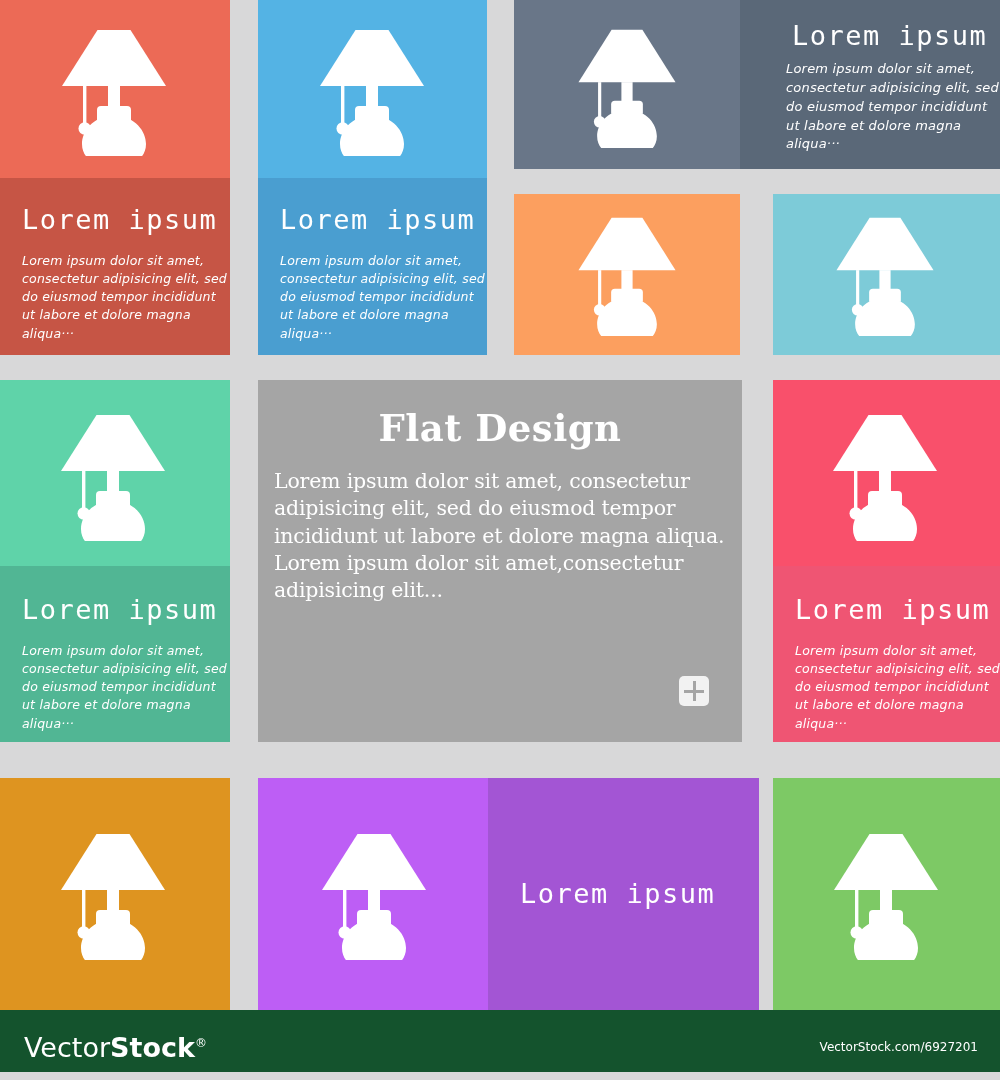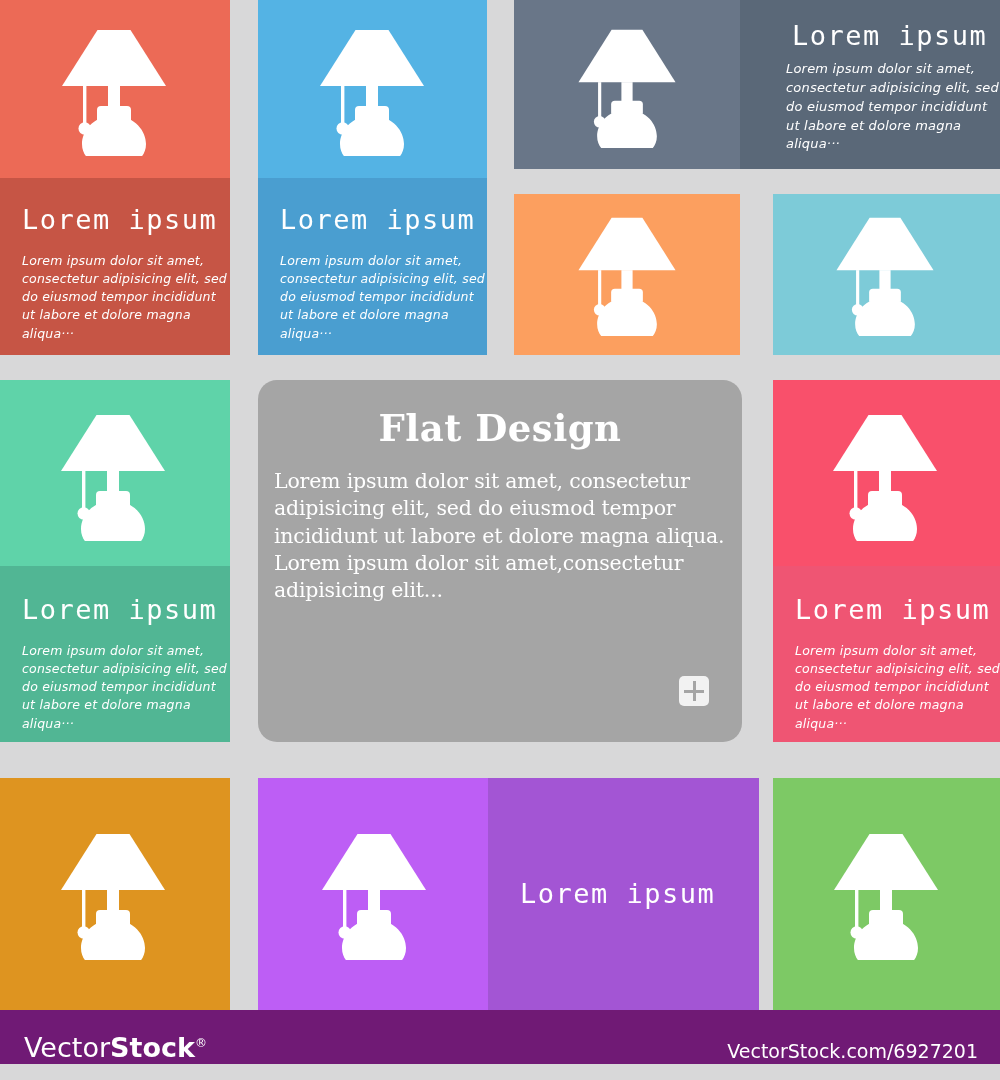--- a/index.html
+++ b/index.html
@@ -68,35 +68,35 @@
     border-radius:5px;
   }
   .plus-btn::before, .plus-btn::after {
     content:""; position:absolute; background:#a5a5a5;
   }
   .plus-btn::before { left:50%; top:5px; margin-left:-1.5px; width:3px; height:20px; }
   .plus-btn::after  { top:50%; left:5px; margin-top:-1.5px; height:3px; width:20px; }
 
   
   #footer {
-    position:absolute; left:0; top:1010px; width:1000px; height:54px;
-    background:#701a75;
+    position:absolute; left:0; top:1010px; width:1000px; height:62px;
+    background:#14532d;
   }
   #wm-logo {
     position:absolute; left:24px; top:22px;
     font-family:"DejaVu Sans", sans-serif;
     font-size:27px; color:#ffffff; white-space:nowrap;
   }
   #wm-logo .thin { font-weight:400; }
   #wm-logo .bold { font-weight:bold; }
   #wm-logo .reg  { font-size:12px; vertical-align:super; }
   #wm-url {
     position:absolute; right:22px; top:30px;
     font-family:"DejaVu Sans", sans-serif;
-    font-size:19px; color:#ffffff; white-space:nowrap;
+    font-size:12px; color:#ffffff; white-space:nowrap;
   }
 </style>
 </head>
 <body>
 
 <div id="board">
 
   <div class="tile" id="t-red" style="left: 0px; top: 0px; width: 230px; height: 355px; background: rgb(236, 106, 86);">
     <div class="icon-area" style="height: 178px; background: rgb(236, 106, 86);">
       <div class="lamp" style="width: 120px; height: 128px; left: 54px; top: 28px;">
@@ -262,21 +262,21 @@
   </g>
 </svg>
         </div>
     </div>
     <div class="text-area" style="top: 186px; height: 176px; background: rgb(81, 182, 148);">
       <div class="heading" style="position: absolute; left: 22px; top: 28px;">Lorem ipsum</div>
       <div class="body-text" style="position: absolute; left: 22px; top: 76px; width: 208px;">Lorem ipsum dolor sit amet, consectetur adipisicing elit, sed do eiusmod tempor incididunt ut labore et dolore magna aliqua···</div>
     </div>
   </div>
 
-  <div class="tile" id="promo" style="left: 258px; top: 380px; width: 484px; height: 362px; border-radius: 19px;">
+  <div class="tile" id="promo" style="left: 258px; top: 380px; width: 484px; height: 362px;">
     <div class="promo-title">Flat Design</div>
     <div class="promo-body">Lorem ipsum dolor sit amet, consectetur adipisicing elit, sed do eiusmod tempor incididunt ut labore et dolore magna aliqua. Lorem ipsum dolor sit amet,consectetur adipisicing elit...</div>
     <div class="plus-btn" style="left: 421px; top: 296px;"></div>
   </div>
 
   <div class="tile" id="t-pink" style="left: 773px; top: 380px; width: 227px; height: 362px; background: rgb(249, 80, 107);">
     <div class="icon-area" style="height: 186px; background: rgb(249, 80, 107);">
       <div class="lamp" style="width: 120px; height: 128px; left: 52px; top: 33px;">
 <svg viewBox="0 0 120 128" xmlns="http://www.w3.org/2000/svg" aria-hidden="true">
   <g fill="#ffffff">

